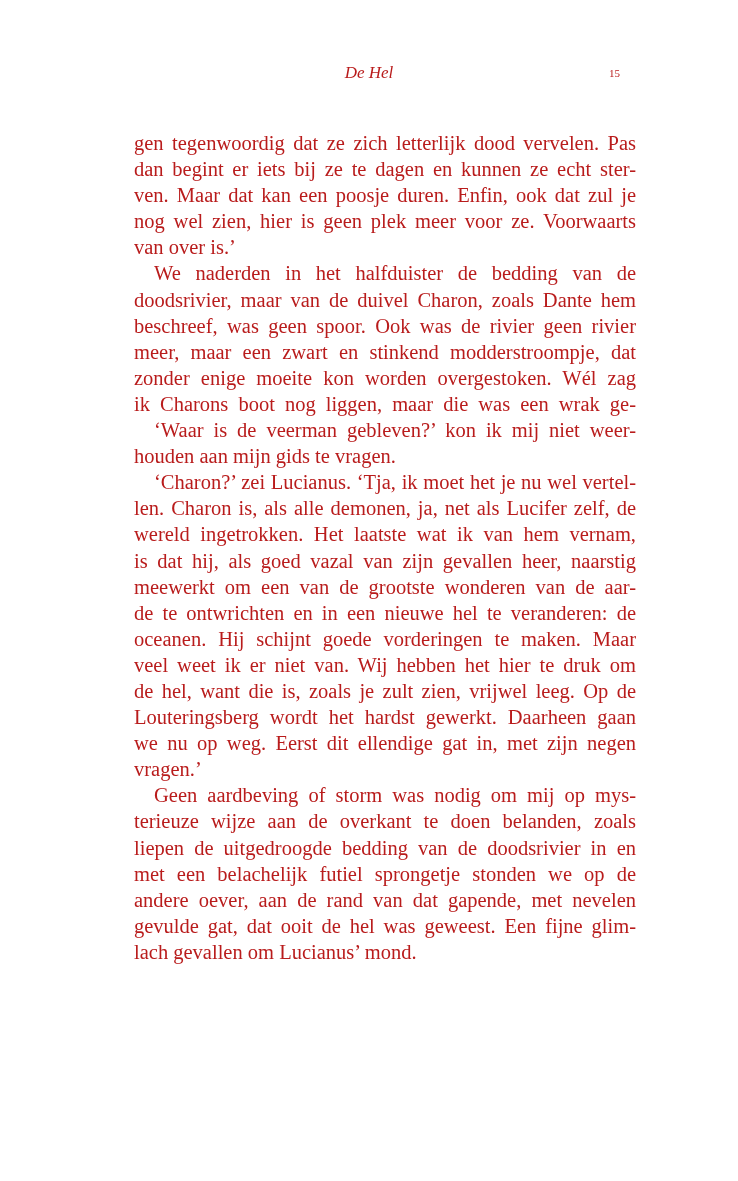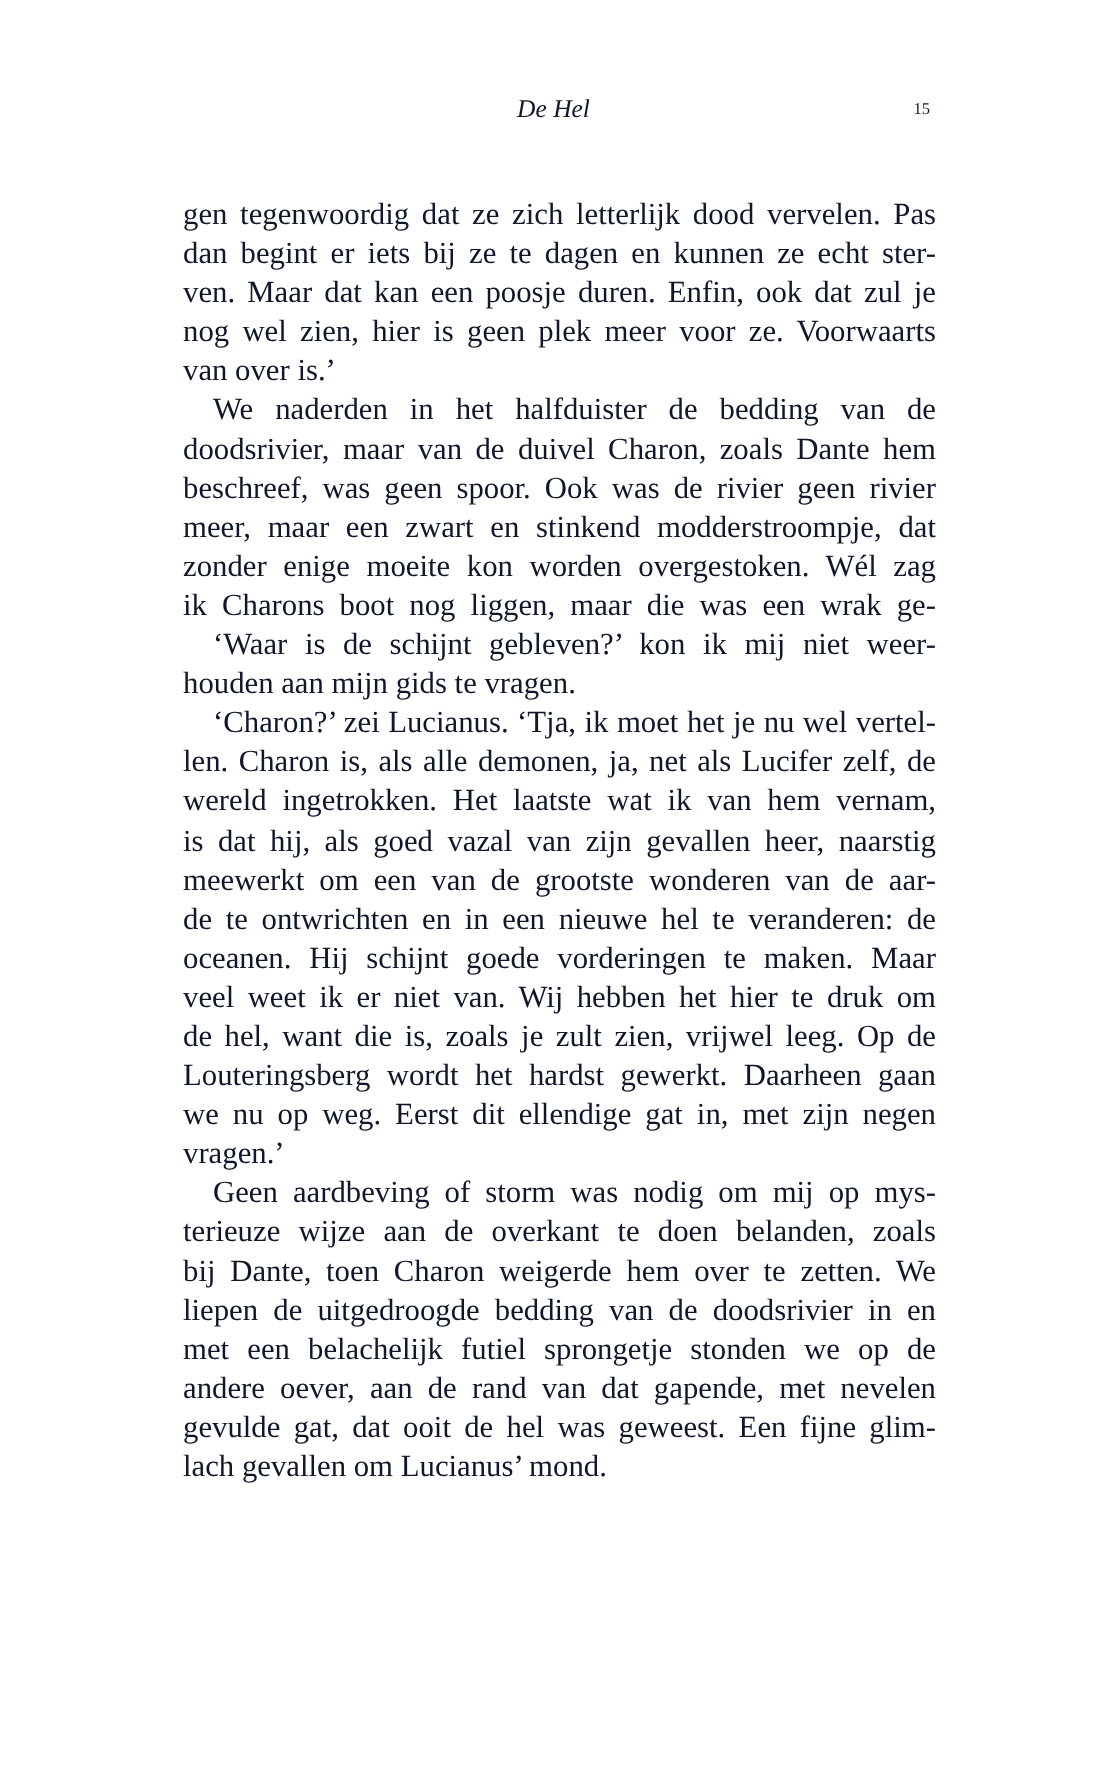--- a/index.html
+++ b/index.html
@@ -1,21 +1,21 @@
 <!DOCTYPE html>
 <html><head>
 <meta charset="utf-8">
 <style>
   html, body { margin: 0; padding: 0; background: #ffffff; }
   body { width: 738px; height: 1181px; position: relative; overflow: hidden; }
-  .page { position: absolute; left: 0; top: 0; width: 738px; height: 1181px; background: #ffffff; color: #0f172a; }
+  .page { position: absolute; left: 0; top: 0; width: 738px; height: 1181px; background: #ffffff; color: #b91c1c; }
   .running-head { position: absolute; top: 60px; left: 118px; width: 502px; height: 26px; font-family: "DejaVu Serif", "Liberation Serif", serif; }
   .running-title { position: absolute; left: 0; width: 100%; text-align: center; font-style: italic; font-size: 17px; line-height: 26px; font-family: "Liberation Serif", serif; }
   .page-number { position: absolute; right: 0; font-size: 11px; line-height: 26px; font-family: "Liberation Serif", serif; }
-  .body-text { position: absolute; top: 130px; left: 122px; width: 502px; font-family: "Liberation Serif", serif; font-size: 20.5px; line-height: 26.1px; }
+  .body-text { position: absolute; top: 130px; left: 134px; width: 502px; font-family: "Liberation Serif", serif; font-size: 20.5px; line-height: 26.1px; }
   .line { display: block; white-space: nowrap; text-align: justify; text-align-last: justify; height: 26.1px; }
   .line.last { text-align-last: left; }
   .line.indent { padding-left: 20px; }
 </style>
 </head>
 <body>
 
 <div class="page">
   <div class="running-head">
     <span class="running-title">De Hel</span>
@@ -31,41 +31,40 @@
       </div>
       <div>
         <span class="line indent">We naderden in het halfduister de bedding van de</span>
         <span class="line">doodsrivier, maar van de duivel Charon, zoals Dante hem</span>
         <span class="line">beschreef, was geen spoor. Ook was de rivier geen rivier</span>
         <span class="line">meer, maar een zwart en stinkend modderstroompje, dat</span>
         <span class="line">zonder enige moeite kon worden overgestoken. Wél zag</span>
         <span class="line">ik Charons boot nog liggen, maar die was een wrak ge-</span>
       </div>
       <div>
-        <span class="line indent">‘Waar is de schijnt gebleven?’ kon ik mij niet weer-</span>
+        <span class="line indent">‘Waar is de veerman gebleven?’ kon ik mij niet weer-</span>
         <span class="line last">houden aan mijn gids te vragen.</span>
       </div>
       <div>
         <span class="line indent">‘Charon?’ zei Lucianus. ‘Tja, ik moet het je nu wel vertel-</span>
         <span class="line">len. Charon is, als alle demonen, ja, net als Lucifer zelf, de</span>
         <span class="line">wereld ingetrokken. Het laatste wat ik van hem vernam,</span>
         <span class="line">is dat hij, als goed vazal van zijn gevallen heer, naarstig</span>
         <span class="line">meewerkt om een van de grootste wonderen van de aar-</span>
         <span class="line">de te ontwrichten en in een nieuwe hel te veranderen: de</span>
         <span class="line">oceanen. Hij schijnt goede vorderingen te maken. Maar</span>
         <span class="line">veel weet ik er niet van. Wij hebben het hier te druk om</span>
         <span class="line">de hel, want die is, zoals je zult zien, vrijwel leeg. Op de</span>
         <span class="line">Louteringsberg wordt het hardst gewerkt. Daarheen gaan</span>
         <span class="line">we nu op weg. Eerst dit ellendige gat in, met zijn negen</span>
         <span class="line last">vragen.’</span>
       </div>
       <div>
         <span class="line indent">Geen aardbeving of storm was nodig om mij op mys-</span>
         <span class="line">terieuze wijze aan de overkant te doen belanden, zoals</span>
-        <span class="line">bij Dante, toen Charon weigerde hem over te zetten. We</span>
         <span class="line">liepen de uitgedroogde bedding van de doodsrivier in en</span>
         <span class="line">met een belachelijk futiel sprongetje stonden we op de</span>
         <span class="line">andere oever, aan de rand van dat gapende, met nevelen</span>
         <span class="line">gevulde gat, dat ooit de hel was geweest. Een fijne glim-</span>
         <span class="line last">lach gevallen om Lucianus’ mond.</span>
       </div>
     </div>
 </div>
 
 </body></html>

